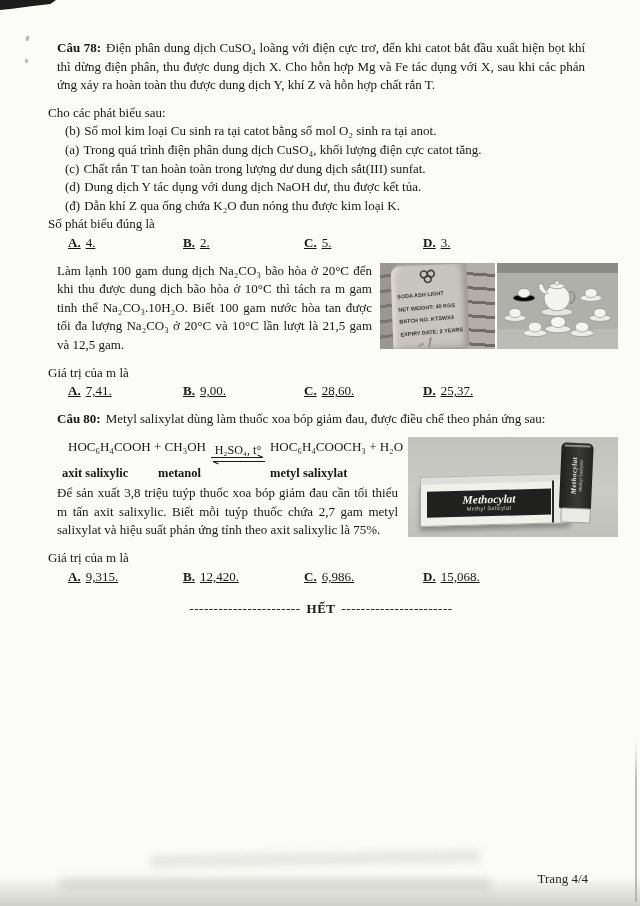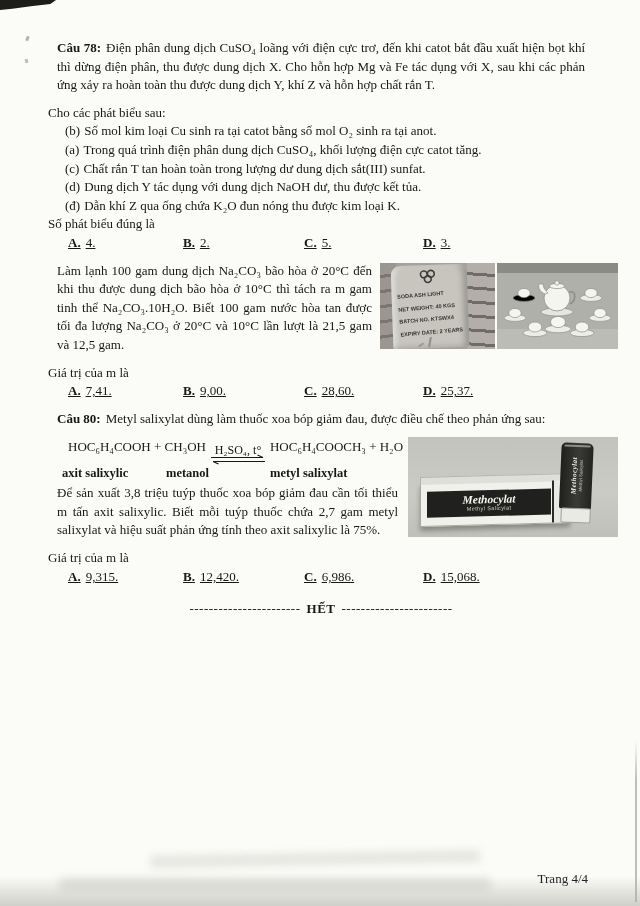--- a/index.html
+++ b/index.html
@@ -58,21 +58,21 @@
     font-size:7px;letter-spacing:.5px;font-family:"Liberation Serif","DejaVu Serif",serif;}
   .tube-text-sub{writing-mode:vertical-rl;transform:rotate(180deg);color:#c9c9c3;font-size:4.5px;
     font-family:"Liberation Sans","DejaVu Sans",sans-serif;}
   .tube-cap{position:absolute;left:6%;bottom:0;width:88%;height:16%;background:#e9e9e5;border:1px solid #a0a09a;border-radius:2px;}
   
   .equation-row{padding-left:20px;white-space:nowrap;line-height:20px;margin-top:2px;}
   .eq-arrow{display:inline-flex;flex-direction:column;align-items:center;vertical-align:-3px;margin:0 3px;}
   .eq-cond{font-size:12px;line-height:8px;white-space:nowrap;}
   .eq-labels{position:relative;height:16px;margin-top:1px;}
   .eq-lab{position:absolute;top:0;font-weight:bold;font-size:12.5px;line-height:14px;}
-  .eq-lab.l1{left:14px;} .eq-lab.l2{left:118px;text-align:right;} .eq-lab.l3{left:222px;}
+  .eq-lab.l1{left:14px;} .eq-lab.l2{left:110px;text-align:right;} .eq-lab.l3{left:222px;}
   
   .end-line{text-align:center;margin-top:14px;line-height:18px;letter-spacing:.5px;}
   .end-line .het{font-weight:bold;margin:0 6px;}
   .page-footer{position:absolute;right:52px;top:871px;font-size:13px;}
   
   .blob-topleft{position:absolute;left:0;top:0;width:56px;height:10px;background:#1d1d1b;
     clip-path:polygon(0 0,100% 0,90% 40%,55% 62%,22% 88%,0 100%);}
   .speck1{position:absolute;left:26px;top:36px;width:3px;height:5px;background:#b4b4ae;transform:rotate(20deg);}
   .speck2{position:absolute;left:25px;top:59px;width:3px;height:4px;background:#bcbcb6;transform:rotate(-15deg);}
   .penmark1{position:absolute;left:429px;top:337px;width:1.5px;height:10px;background:#8f8f88;transform:rotate(10deg);}

